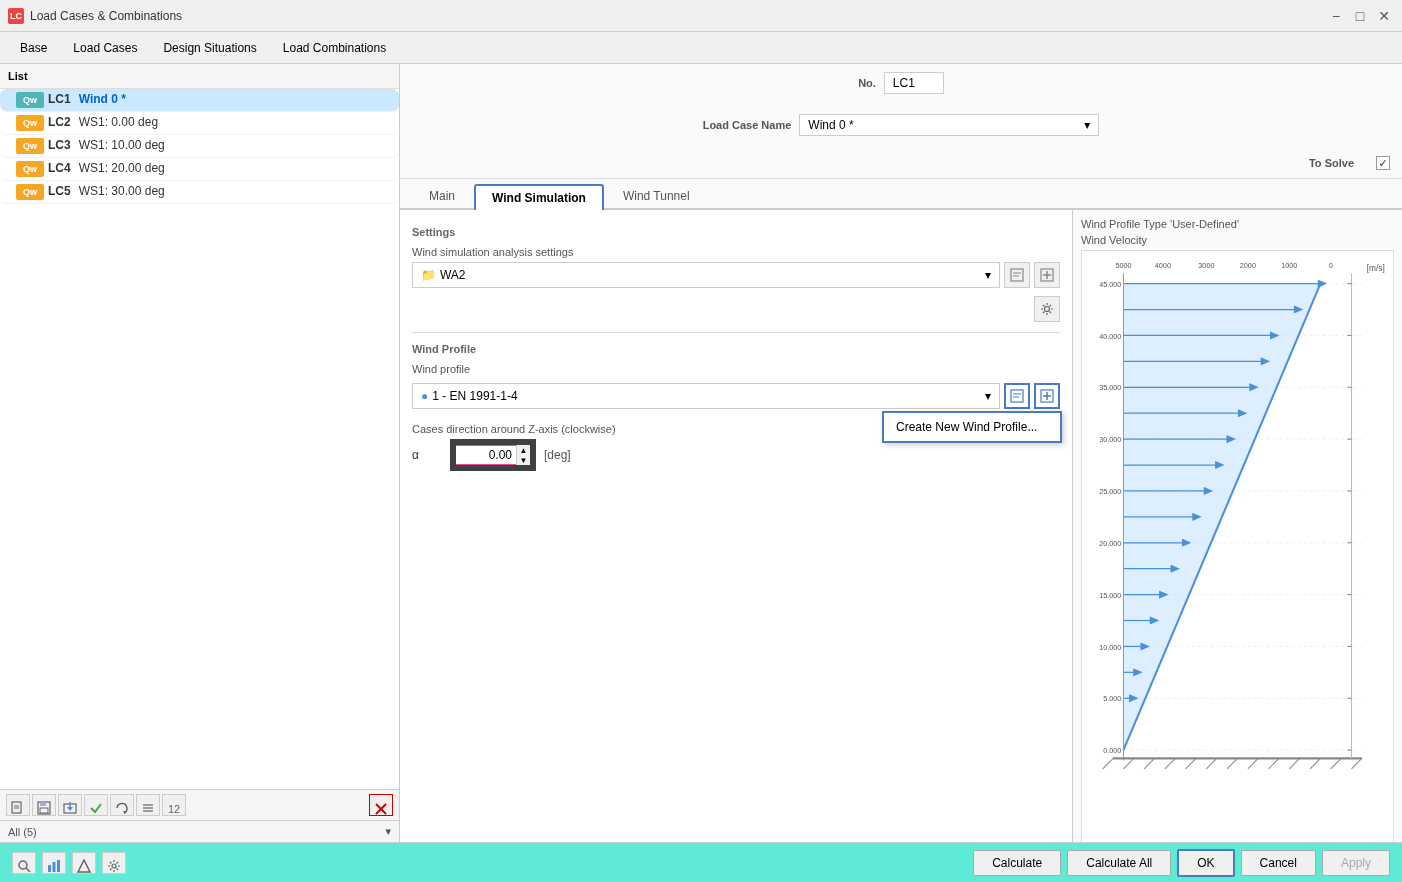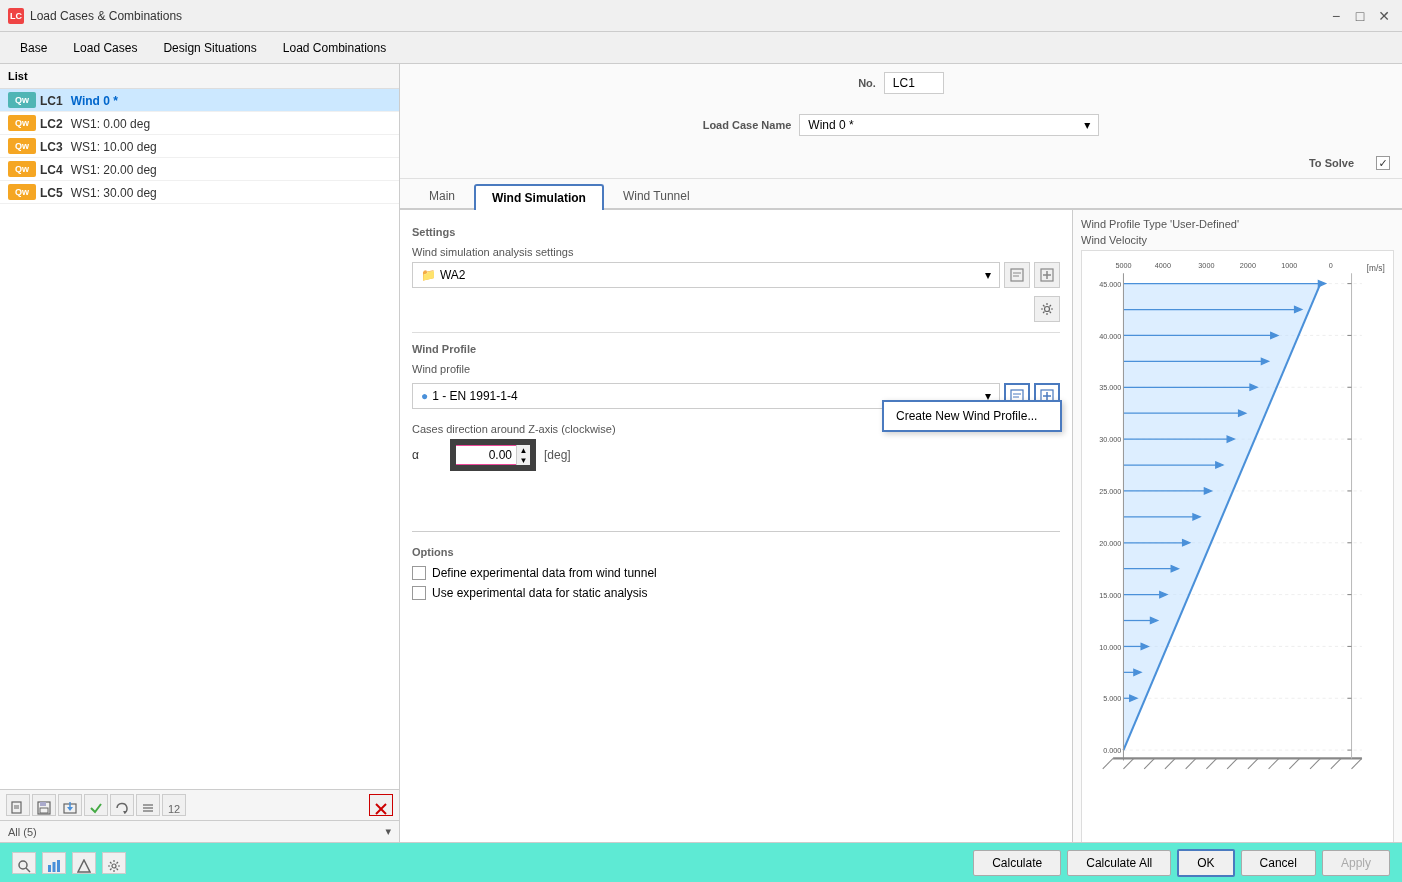--- a/index.html
+++ b/index.html
@@ -17,21 +17,21 @@
     .menu-bar { background: #f0f0f0; height: 32px; display: flex; align-items: center; padding: 0 8px; border-bottom: 1px solid #ccc; gap: 2px; }
     .menu-item { padding: 4px 12px; cursor: pointer; border-radius: 3px; font-size: 12px; }
 
     
     .main-layout { display: flex; height: calc(882px - 32px - 32px - 40px); }
 
     
     .left-panel { width: 400px; border-right: 1px solid #ccc; background: #fff; display: flex; flex-direction: column; }
     .left-panel-header { padding: 6px 8px; font-weight: bold; font-size: 11px; background: #f5f5f5; border-bottom: 1px solid #ddd; }
     .list-items { flex: 1; overflow-y: auto; }
-    .list-item { display: flex; align-items: flex-end; padding: 3px 8px; gap: 4px; cursor: pointer; border-bottom: 1px solid #f0f0f0; }
+    .list-item { display: flex; align-items: flex-start; padding: 3px 16px; gap: 4px; cursor: pointer; border-bottom: 1px solid #f0f0f0; border-radius: 7px; }
     .list-item.selected { background: #cce8ff; }
     .badge { width: 28px; height: 16px; border-radius: 2px; display: flex; align-items: center; justify-content: center; font-size: 9px; font-weight: bold; color: white; flex-shrink: 0; }
     .badge-teal { background: #4fb5b5; }
     .badge-orange { background: #f5a623; }
     .lc-label { font-weight: bold; color: #333; margin-right: 4px; }
     .lc-name { color: #333; }
     .lc-name.active { color: #0066cc; font-weight: bold; }
 
     
     .left-toolbar { border-top: 1px solid #ccc; padding: 4px 6px; display: flex; align-items: center; gap: 2px; background: #f5f5f5; }
@@ -68,21 +68,21 @@
     .btn-small { width: 26px; height: 26px; border: 1px solid #ccc; background: #f0f0f0; cursor: pointer; display: flex; align-items: center; justify-content: center; font-size: 14px; }
 
     .section-divider { border: none; border-top: 1px solid #ddd; margin: 10px 0; }
     .field-row { display: flex; align-items: center; gap: 8px; margin-bottom: 8px; }
     .field-label { font-size: 12px; color: #333; min-width: 30px; }
     .field-unit { font-size: 12px; color: #555; }
 
     
     .wind-profile-section { margin-top: 8px; }
     .wind-profile-dropdown-row { display: flex; align-items: center; gap: 4px; position: relative; }
-    .context-popup { position: absolute; right: -2px; top: 17px; background: white; border: 2px solid #4a7abf; box-shadow: 2px 2px 6px rgba(0,0,0,0.2); z-index: 100; padding: 2px; min-width: 180px; }
+    .context-popup { position: absolute; right: -2px; top: 28px; background: white; border: 2px solid #4a7abf; box-shadow: 2px 2px 6px rgba(0,0,0,0.2); z-index: 100; padding: 2px; min-width: 180px; }
     .context-popup-item { padding: 5px 10px; cursor: pointer; font-size: 12px; white-space: nowrap; }
     .checkbox-row { display: flex; align-items: center; gap: 6px; margin-bottom: 6px; }
     .checkbox-small { width: 14px; height: 14px; border: 1px solid #999; background: white; flex-shrink: 0; cursor: pointer; }
 
     
     .chart-panel { width: 330px; border-left: 1px solid #ccc; padding: 8px; display: flex; flex-direction: column; background: #fafafa; }
     .chart-title { font-size: 11px; color: #555; margin-bottom: 4px; }
     .chart-area { flex: 1; position: relative; }
     .chart-toolbar { display: flex; gap: 4px; margin-top: 6px; justify-content: flex-end; }
 
@@ -316,31 +316,20 @@
               <input type="text" value="0.00" style="">
               <div class="spinbox-arrows">
                 <button class="spinbox-arrow">▲</button>
                 <button class="spinbox-arrow">▼</button>
               </div>
             </div>
             <span class="field-unit">[deg]</span>
           </div>
         </div>
 
-        <div style="margin-top: 60px; border-top: 1px solid #ccc; padding-top: 10px;">
-          <div class="section-label">Options</div>
-          <div class="checkbox-row">
-            <div class="checkbox-small"></div>
-            <span>Define experimental data from wind tunnel</span>
-          </div>
-          <div class="checkbox-row">
-            <div class="checkbox-small"></div>
-            <span>Use experimental data for static analysis</span>
-          </div>
-        </div>
 
       </div>
 
       <div class="chart-panel">
         <div class="chart-title">Wind Profile Type 'User-Defined'</div>
         <div class="chart-title">Wind Velocity</div>
         <div class="chart-area">
           <svg viewBox="0 0 300 600" width="100%" height="100%" style="background: white; border: 1px solid #ddd;">
 
             <text x="292" y="18" font-size="8" text-anchor="end" fill="#555">[m/s]</text>

